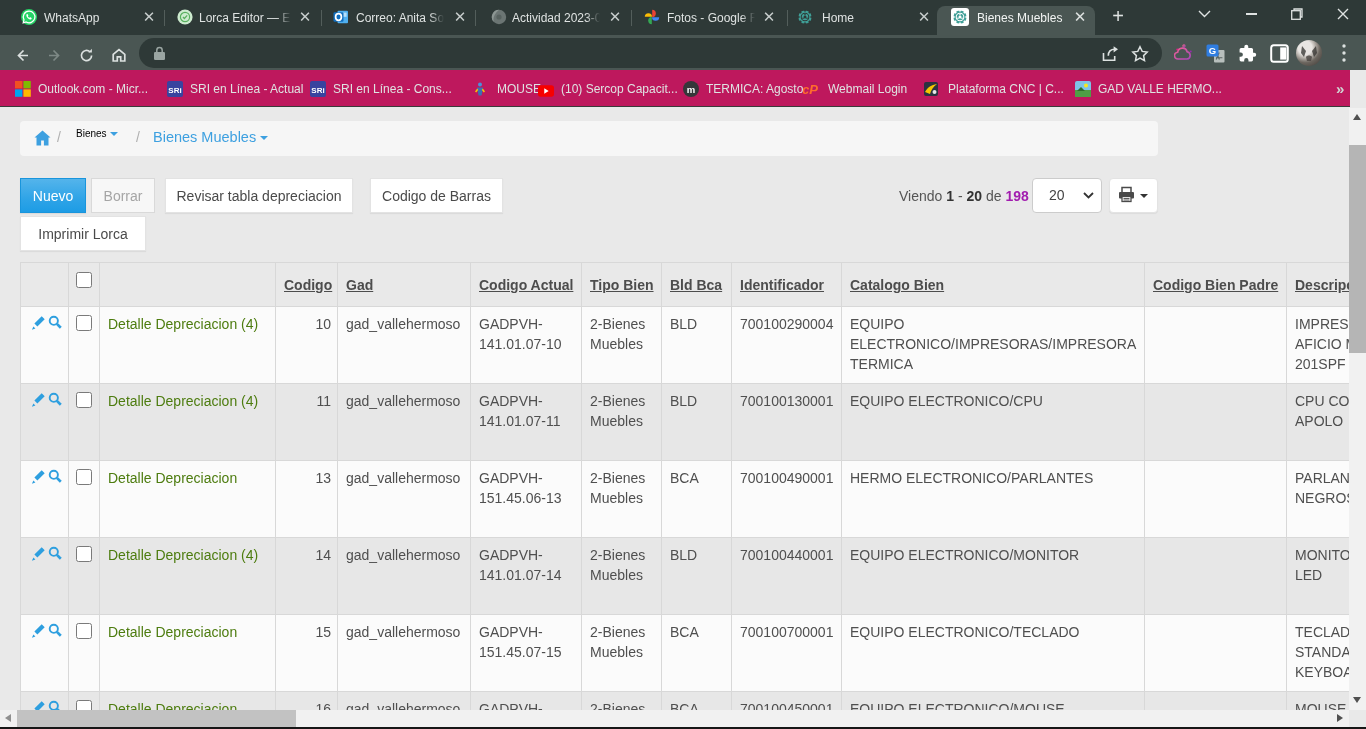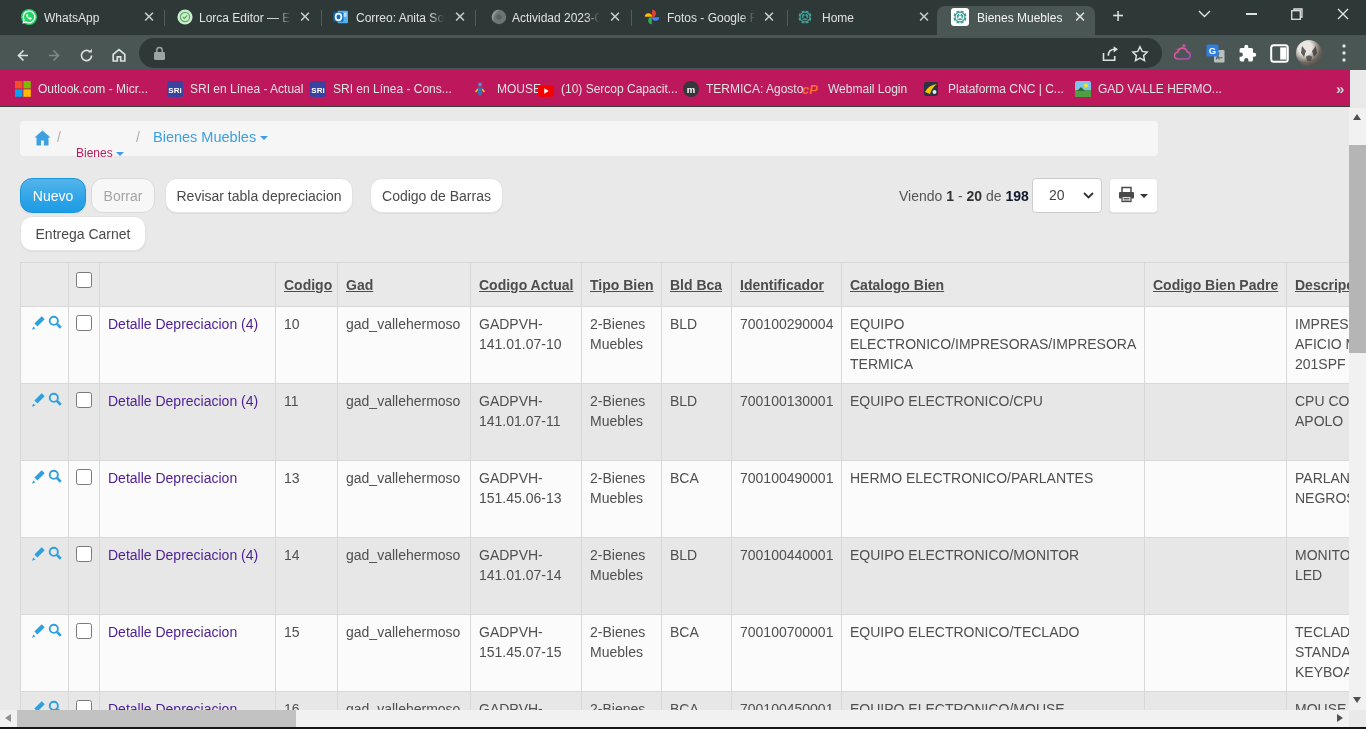--- a/index.html
+++ b/index.html
@@ -9,29 +9,29 @@
 #toolbar{left:0;top:35px;width:1366px;height:35px;background:#4a5653}
 #bookbar{left:0;top:70px;width:1350px;height:37px;background:#be185d;border-bottom:1px solid #3a3a3a}
 #page{left:0;top:108px;width:1349px;height:602px;background:#e9e9e9;overflow:hidden}
 .tabt{top:11px;font-size:12px;color:#dfe3e2;white-space:nowrap;overflow:hidden}
 .tabx{top:9px;width:16px;height:16px;color:#c8cecd;font-size:15px;line-height:16px;text-align:center}
 .sep{top:10px;width:1px;height:16px;background:#535e5b}
 .activetab{top:6px;height:29px;background:#4a5653;border-radius:8px 8px 0 0}
 .fav{top:9px;width:16px;height:16px}
 .bkt{top:12px;font-size:12px;color:#dfe3e2;white-space:nowrap}
 .bki{top:11px;width:16px;height:16px}
-.btn{position:absolute;height:35px;border-radius:12px;font-size:14px;text-align:center;line-height:34px;color:#4a4a4a;background:#fff;border:1px solid #e3e3e3;box-shadow:0 1px 1px rgba(0,0,0,.06)}
+.btn{position:absolute;height:35px;border-radius:0;font-size:14px;text-align:center;line-height:34px;color:#4a4a4a;background:#fff;border:1px solid #e3e3e3;box-shadow:0 1px 1px rgba(0,0,0,.06)}
 table.grid{position:absolute;left:20px;top:154px;width:1566px;border-collapse:collapse;table-layout:fixed;background:#fbfbfb}
 table.grid td,table.grid th{border:1px solid #d8d8d8;vertical-align:top;font-size:14px;padding:7px 8px 0 8px;line-height:20px;color:#4f4f4f;overflow:hidden}
 table.grid th{height:44px;background:#e9e9e9;text-align:left;padding-top:12px;font-weight:bold;color:#4d4d4d;font-size:14px;white-space:nowrap}
 table.grid th span{text-decoration:underline}
 table.grid tr.r{height:77px}
 table.grid tr.g td{background:#e7e7e7}
-.lnk{color:#4c1d95;text-decoration:none}
-.num{padding-right:6px !important}
+.lnk{color:#4d7c0f;text-decoration:none}
+.num{text-align:right;padding-right:6px !important}
 .cb{width:16px;height:16px;background:#fff;border:1.3px solid #7a7a7a;border-radius:2.5px}
 svg{display:block}
 </style>
 </head>
 <body>
 <div class="a" id="tabstrip">
 
   <div class="a activetab" style="left:937px;width:158px"></div>
 
   <svg class="a fav" style="left:21px" viewBox="0 0 16 16">
@@ -262,32 +262,32 @@
   <div class="a bkt" style="left:1098px">GAD VALLE HERMO...</div>
   <div class="a" style="left:1336px;top:10px;font-size:15px;color:#cfd5d3;font-weight:bold">»</div>
 </div>
 <div class="a" id="page">
 
   <div class="a" style="left:20px;top:13px;width:1138px;height:35px;background:#f6f6f6;border-radius:4px"></div>
   <svg class="a" style="left:34px;top:22px" width="17" height="16" viewBox="0 0 17 16">
       <path d="M8.5 0.5 0.5 7.5h2v8h4.6v-5h2.8v5h4.6v-8h2z" fill="#3da0e0"></path>
     </svg>
   <div class="a" style="left:57px;top:21px;font-size:14px;color:#b0b0b0">/</div>
-  <div class="a" style="left:76px;top:38px;font-size:12px;color:#be185d">Bienes<span style="display:inline-block;vertical-align:middle;margin-left:3px;width:0;height:0;border-left:4px solid transparent;border-right:4px solid transparent;border-top:4px solid #3da0e0"></span></div>
+  <div class="a" style="left:76px;top:20px;font-size:10px;color:#000000">Bienes<span style="display:inline-block;vertical-align:middle;margin-left:3px;width:0;height:0;border-left:4px solid transparent;border-right:4px solid transparent;border-top:4px solid #3da0e0"></span></div>
   <div class="a" style="left:136px;top:21px;font-size:14px;color:#b0b0b0">/</div>
   <div class="a" style="left:153px;top:21px;font-size:14.5px;color:#3da0e0">Bienes Muebles<span style="display:inline-block;vertical-align:middle;margin-left:4px;width:0;height:0;border-left:4px solid transparent;border-right:4px solid transparent;border-top:4px solid #3da0e0"></span></div>
 
   <div class="btn" style="left:20px;top:70px;width:66px;background:linear-gradient(#54b4eb,#2fa4e7 60%,#1d9ce5);border:1px solid #1995dc;color:#fff">Nuevo</div>
   <div class="btn" style="left:91px;top:70px;width:64px;background:#f7f7f7;border:1px solid #d9d9d9;color:#a5a5a5;box-shadow:none">Borrar</div>
   <div class="btn" style="left:165px;top:70px;width:188px">Revisar tabla depreciacion</div>
   <div class="btn" style="left:370px;top:70px;width:133px">Codigo de Barras</div>
 
-  <div class="btn" style="left:20px;top:108px;width:126px">Entrega Carnet</div>
-
-  <div class="a" style="left:899px;top:80px;font-size:14px;color:#555">Viendo <b style="color:#333">1</b> - <b style="color:#333">20</b> de <b style="color:#0f172a">198</b></div>
+  <div class="btn" style="left:20px;top:108px;width:126px">Imprimir Lorca</div>
+
+  <div class="a" style="left:899px;top:80px;font-size:14px;color:#555">Viendo <b style="color:#333">1</b> - <b style="color:#333">20</b> de <b style="color:#a21caf">198</b></div>
   <div class="a" style="left:1032px;top:70px;width:70px;height:35px;background:#fff;border:1px solid #ccc;border-radius:4px"></div>
   <div class="a" style="left:1049px;top:79px;font-size:14px;color:#444">20</div>
   <svg class="a" style="left:1083px;top:84px" width="11" height="7" viewBox="0 0 11 7">
       <path d="M1 1l4.5 4.5L10 1" fill="none" stroke="#333" stroke-width="1.8"></path>
     </svg>
   <div class="a" style="left:1109px;top:70px;width:49px;height:35px;background:#fff;border:1px solid #e3e3e3;border-radius:4px;box-shadow:0 1px 1px rgba(0,0,0,.06)"></div>
   <svg class="a" style="left:1118px;top:78px" width="17" height="17" viewBox="0 0 17 17">
       <path d="M4 6V1.5h9V6" fill="none" stroke="#4a4a4a" stroke-width="1.5"></path>
       <rect x="1" y="6" width="15" height="6.5" rx="1" fill="#4a4a4a"></rect>
       <rect x="4" y="10.5" width="9" height="5" fill="#fff" stroke="#4a4a4a" stroke-width="1.3"></rect>

